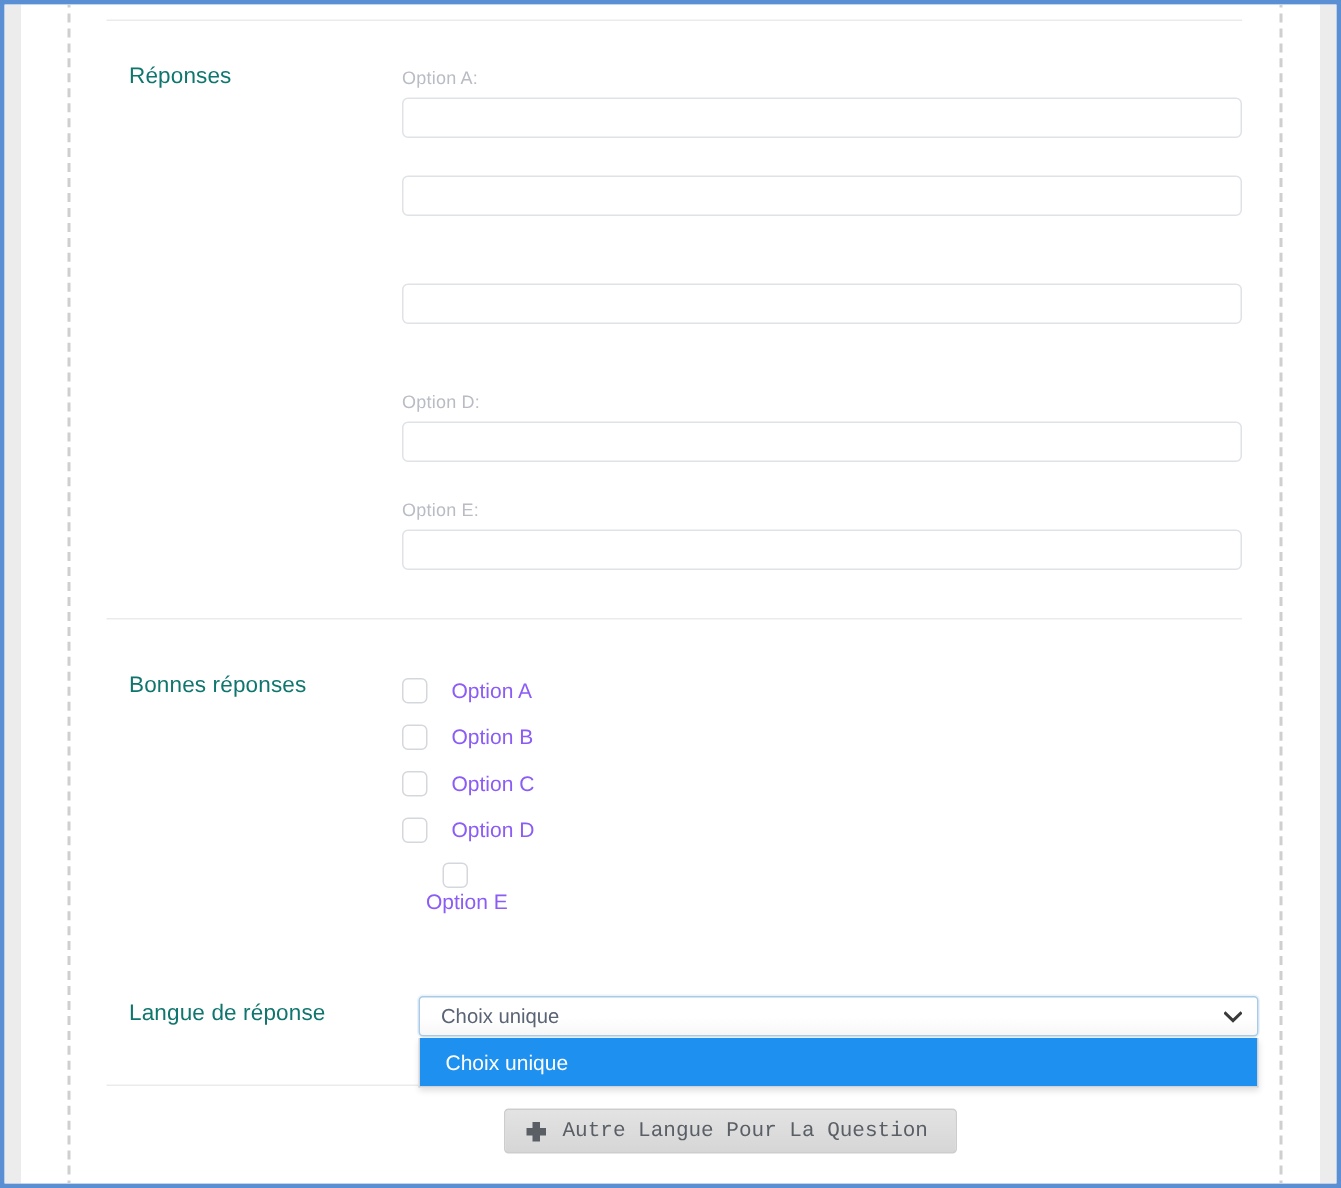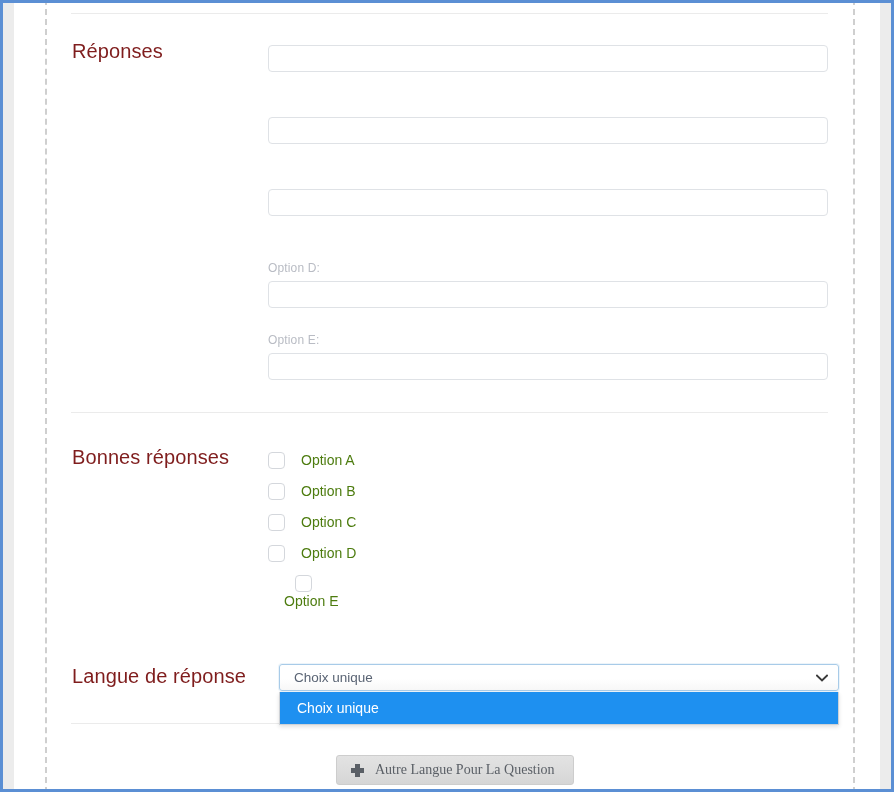--- a/index.html
+++ b/index.html
@@ -80,24 +80,24 @@
   .hr.bottom   { top: 720px; }
 
   .row {
     position: absolute;
     left: 0;
     right: 0;
   }
 
   .row-label {
     position: absolute;
-    left: 58px;
+    left: 72px;
     width: 180px;
-    color: #7f1d1d;
-    font-size: 20px;
+    color: #0f766e;
+    font-size: 15px;
     line-height: 20px;
     letter-spacing: 0.1px;
   }
 
   
   #answers-block { top: 38px; }
   .option-group {
     position: absolute;
     left: 254px;
     width: 560px;
@@ -136,21 +136,21 @@
     width: 17px;
     height: 17px;
     border: 1px solid #d4d7dc;
     border-radius: 4px;
     background: #ffffff;
     display: inline-block;
     flex: 0 0 auto;
   }
   .check-label {
     margin-left: 16px;
-    color: #4d7c0f;
+    color: #8b5cf6;
     font-size: 14px;
     line-height: 18px;
     white-space: nowrap;
   }
 
   
   #format-block { top: 661px; }
   .select-wrap {
     position: absolute;
     left: 265px;
@@ -207,30 +207,30 @@
   }
   .dd-item.selected {
     background: #1e90f0;
     color: #ffffff;
   }
 
   
   #lang-button {
     position: absolute;
     left: 322px;
-    top: 752px;
+    top: 736px;
     height: 30px;
     padding: 0 18px 0 14px;
     background: linear-gradient(#e3e3e3 0%, #d6d6d6 100%);
     border: 1px solid #cdcdcd;
     border-radius: 3px;
     display: flex;
     align-items: center;
     gap: 11px;
-    font-family: Liberation Serif, serif;
+    font-family: Liberation Mono, monospace;
     font-size: 14px;
     color: #5a5f66;
     cursor: pointer;
     white-space: nowrap;
   }
   .plus-icon {
     position: relative;
     width: 13px;
     height: 13px;
     flex: 0 0 auto;
@@ -260,20 +260,21 @@
     <div class="content">
 
       <div class="hr top"></div>
       <div class="hr mid"></div>
       <div class="hr bottom"></div>
 
       <div class="row" id="answers-block">
         <div class="row-label">Réponses</div>
 
         <div class="option-group" style="top:4px;">
+          <div class="option-caption">Option A:</div>
           <input class="option-input" type="text" value="" style="">
         </div>
 
         <div class="option-group" style="top:76px;">
           <input class="option-input" type="text" value="" style="">
         </div>
 
         <div class="option-group" style="top:148px;">
           <input class="option-input" type="text" value="" style="">
         </div>

